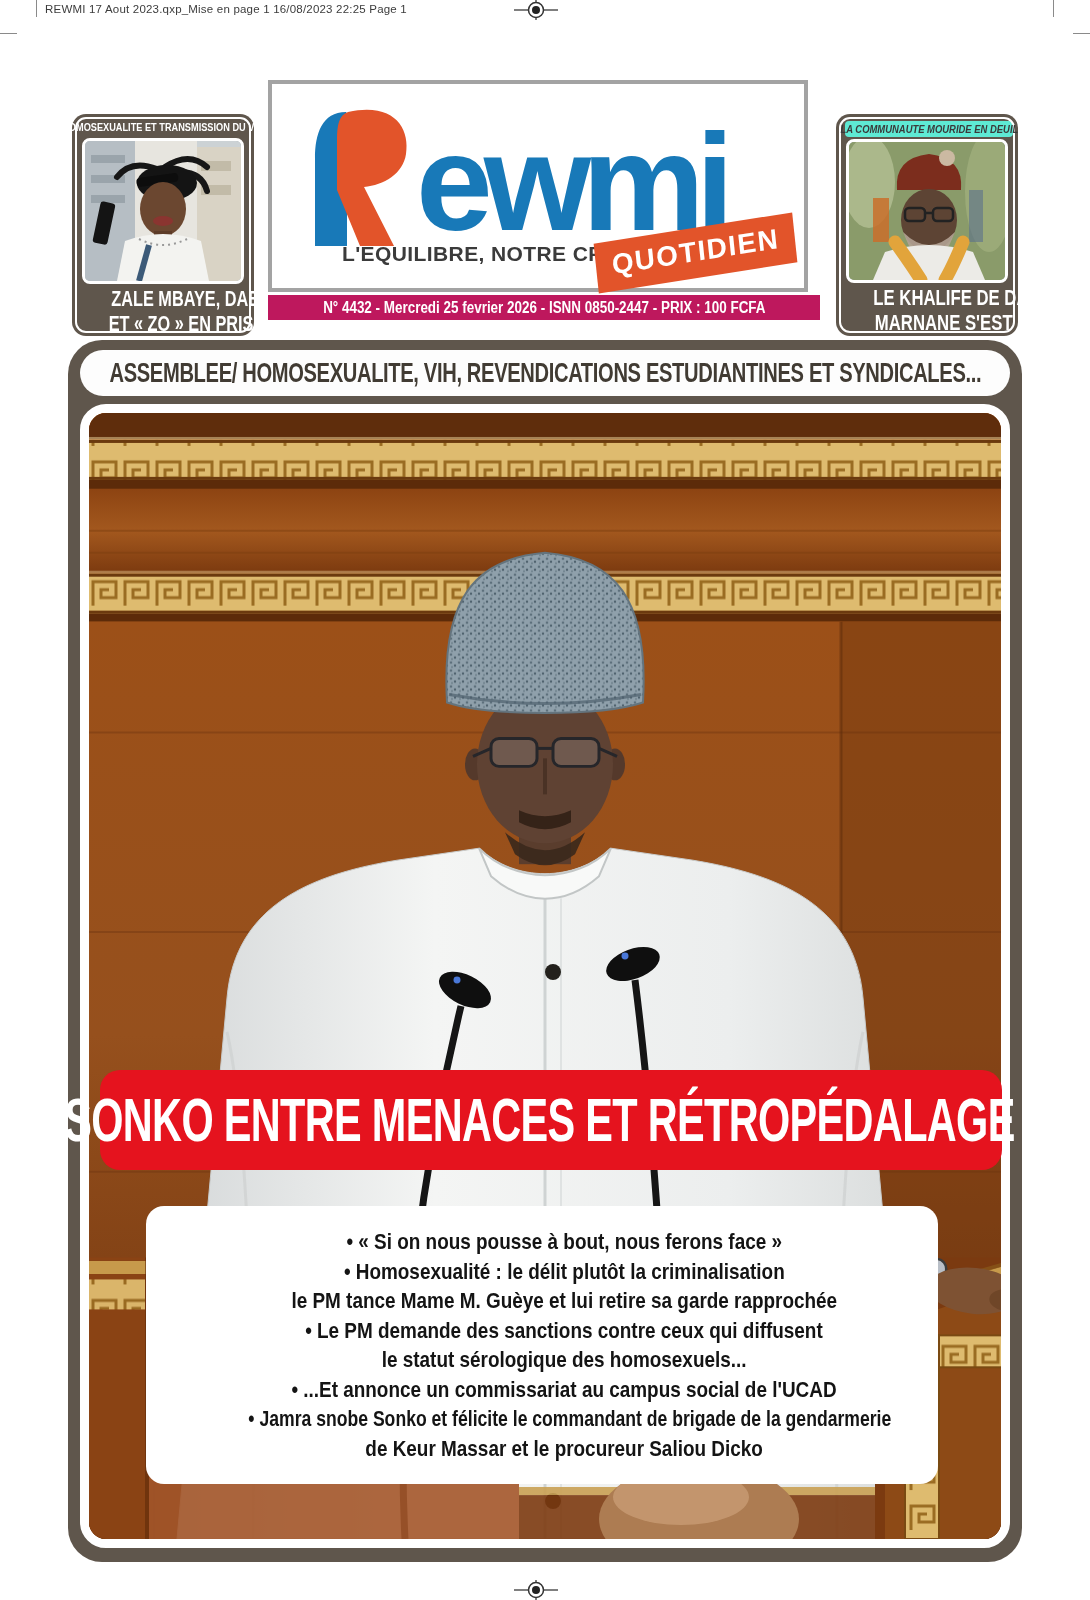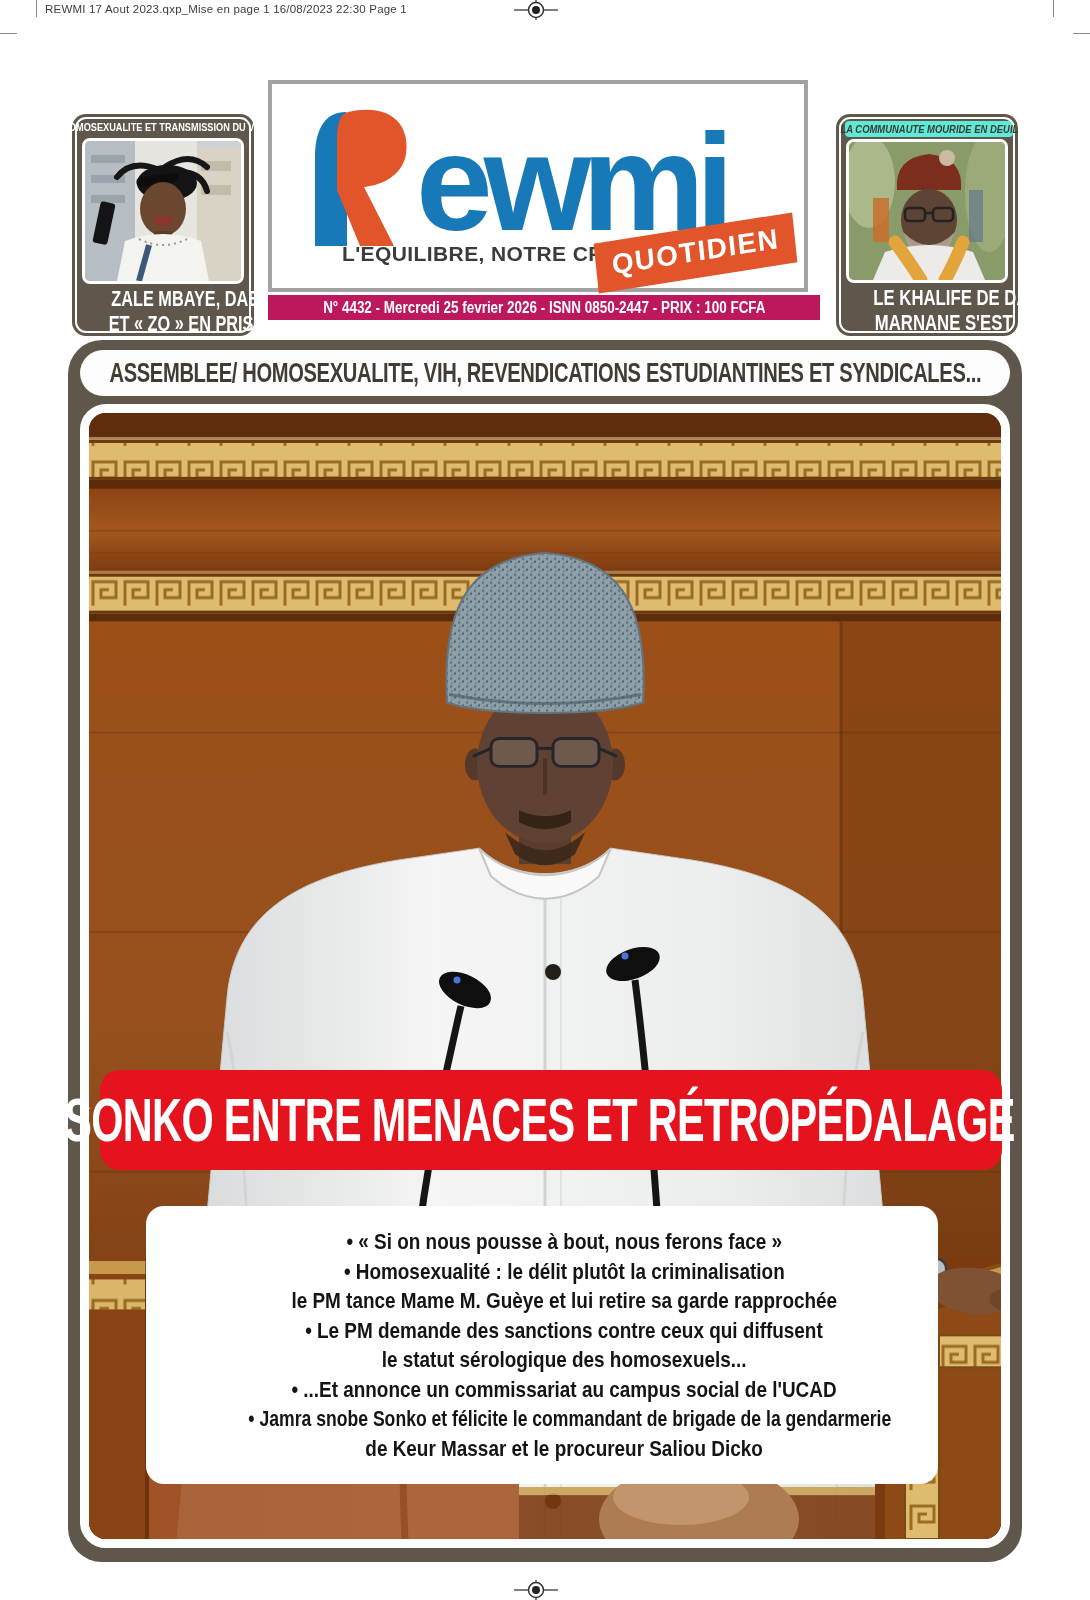--- a/index.html
+++ b/index.html
@@ -96,21 +96,21 @@
     </pattern>
     <pattern id="speck" width="8" height="8" patternUnits="userSpaceOnUse">
       <rect width="8" height="8" fill="#8fa0ab"></rect>
       <circle cx="2" cy="2" r="1.3" fill="#5d707c"></circle>
         <circle cx="6" cy="5" r="1.2" fill="#4e616d"></circle>
         <circle cx="3" cy="6.5" r="1" fill="#6b7e89"></circle>
     </pattern>
   </defs>
 </svg>
 
-<div class="abs print-header">REWMI 17 Aout 2023.qxp_Mise en page 1  16/08/2023  22:30  Page 1</div>
+<div class="abs print-header">REWMI 17 Aout 2023.qxp_Mise en page 1  16/08/2023  22:25  Page 1</div>
 <div class="abs cropline crop-v-left"></div>
 <div class="abs cropline crop-h-left"></div>
 <div class="abs cropline crop-v-right"></div>
 <div class="abs cropline crop-h-right"></div>
 <svg class="abs regmark" style="left:514px;top:0px" viewBox="0 0 44 20">
   <line x1="0" y1="10" x2="44" y2="10" stroke="#555" stroke-width="1.5"></line>
   <line x1="22" y1="0" x2="22" y2="20" stroke="#555" stroke-width="1.5"></line>
   <circle cx="22" cy="10" r="7.5" fill="#fff" stroke="#333" stroke-width="1.5"></circle>
   <circle cx="22" cy="10" r="4" fill="#222"></circle>
 </svg>

